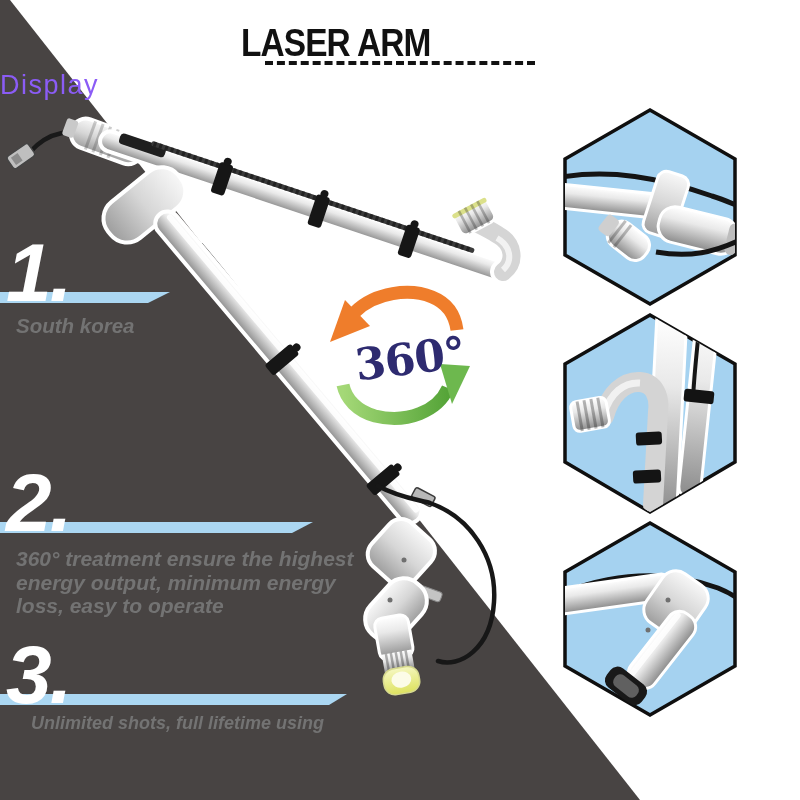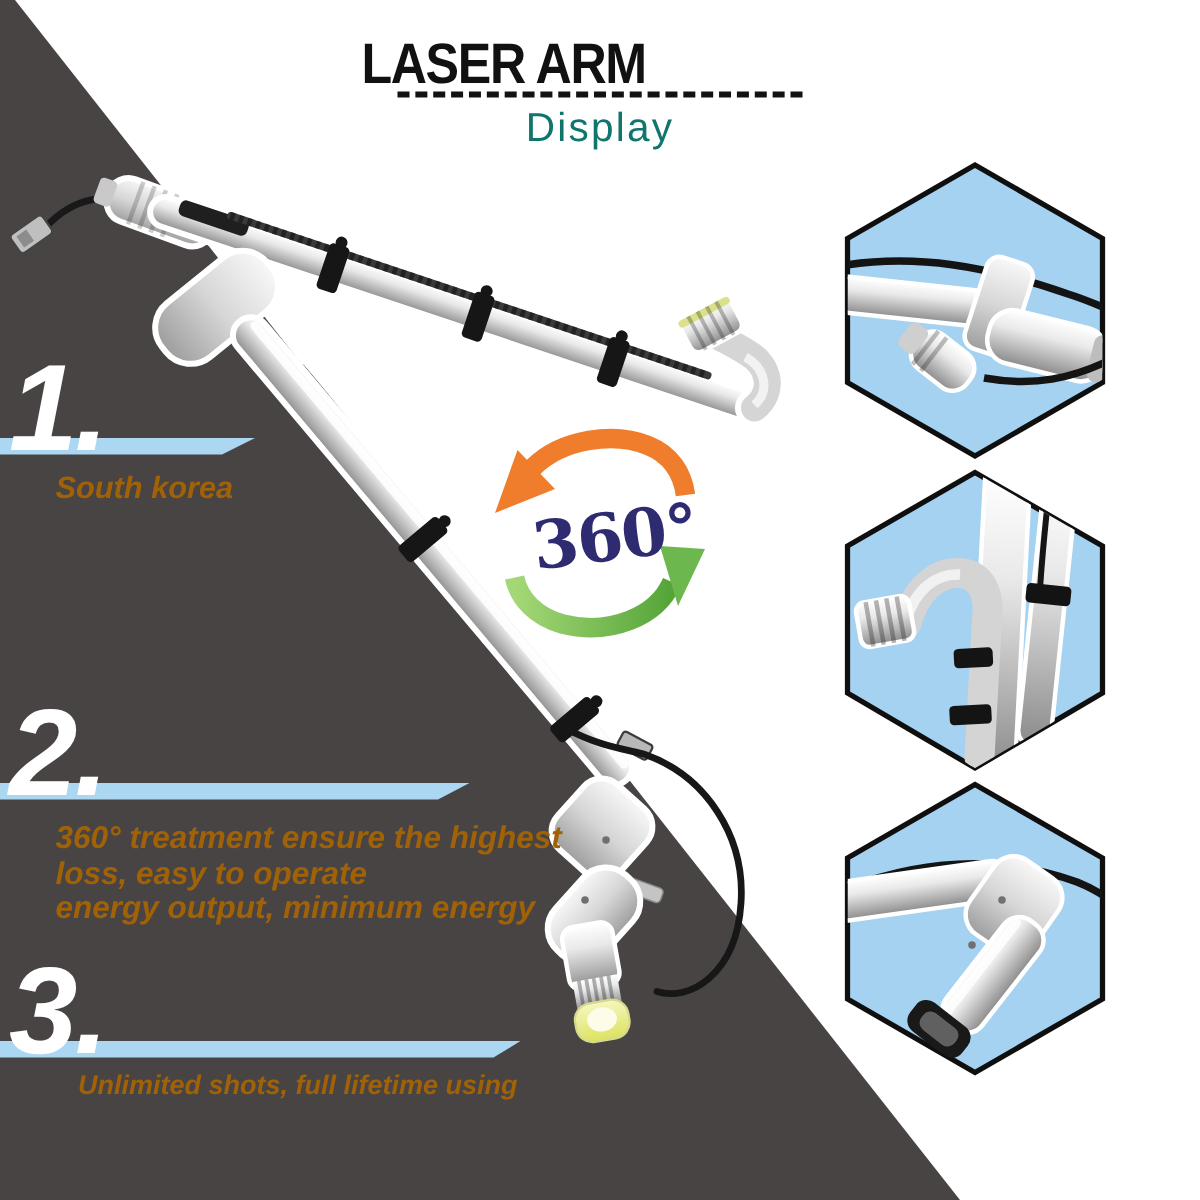--- a/index.html
+++ b/index.html
@@ -7,27 +7,27 @@
        font-family:"Liberation Sans",sans-serif;}
   .stage{position:absolute;inset:0;}
   svg.scene{position:absolute;left:0;top:0;}
 
   
   .title{position:absolute;left:0;top:24px;width:672px;text-align:center;
          font-size:38px;font-weight:900;color:#111;letter-spacing:-1px;line-height:1;}
   .title-inner{display:inline-block;transform:scaleX(.88);transform-origin:center;}
   .title-rule{position:absolute;left:265px;top:61px;width:270px;height:0;
               border-bottom:4px dashed #121212;}
-  .subtitle{position:absolute;left:0;top:70px;width:800px;text-align:center;
-            font-size:27px;font-weight:400;color:#0f766e;letter-spacing:1.5px;}
+  .subtitle{position:absolute;left:0;top:70px;width:800px;
+            font-size:27px;font-weight:400;color:#8b5cf6;letter-spacing:1.5px;}
 
   
   .feat-num{position:absolute;color:#ffffff;font-style:italic;font-weight:800;
             font-size:82px;line-height:1;letter-spacing:-2px;}
-  .feat-text{position:absolute;color:#a16207;font-style:italic;font-weight:700;margin-left:21px;}
+  .feat-text{position:absolute;color:#737373;font-style:italic;font-weight:700;}
   .feat-text div{white-space:nowrap;}
   #num1{left:6px;top:232px;}
   #txt1{left:16px;top:314px;font-size:20.5px;line-height:23px;}
   #num2{left:6px;top:462px;}
   #txt2{left:16px;top:547px;font-size:21px;line-height:23.5px;font-style:italic;}
   #num3{left:6px;top:634px;}
   #txt3{left:31px;top:711px;font-size:18px;line-height:24px;}
 
   
   .badge360{position:absolute;left:344px;top:333px;width:132px;text-align:center;
@@ -264,22 +264,22 @@
   <div class="subtitle">Display</div>
 
   <div class="feat-num" id="num1">1.</div>
   <div class="feat-text" id="txt1">
     <div>South korea</div>
   </div>
 
   <div class="feat-num" id="num2">2.</div>
   <div class="feat-text" id="txt2">
     <div>360° treatment ensure the highest</div>
+    <div>energy output, minimum energy</div>
     <div>loss, easy to operate</div>
-    <div>energy output, minimum energy</div>
   </div>
 
   <div class="feat-num" id="num3">3.</div>
   <div class="feat-text" id="txt3">
     <div>Unlimited shots, full lifetime using</div>
   </div>
 
   <div class="badge360">360°</div>
 
 </div>

